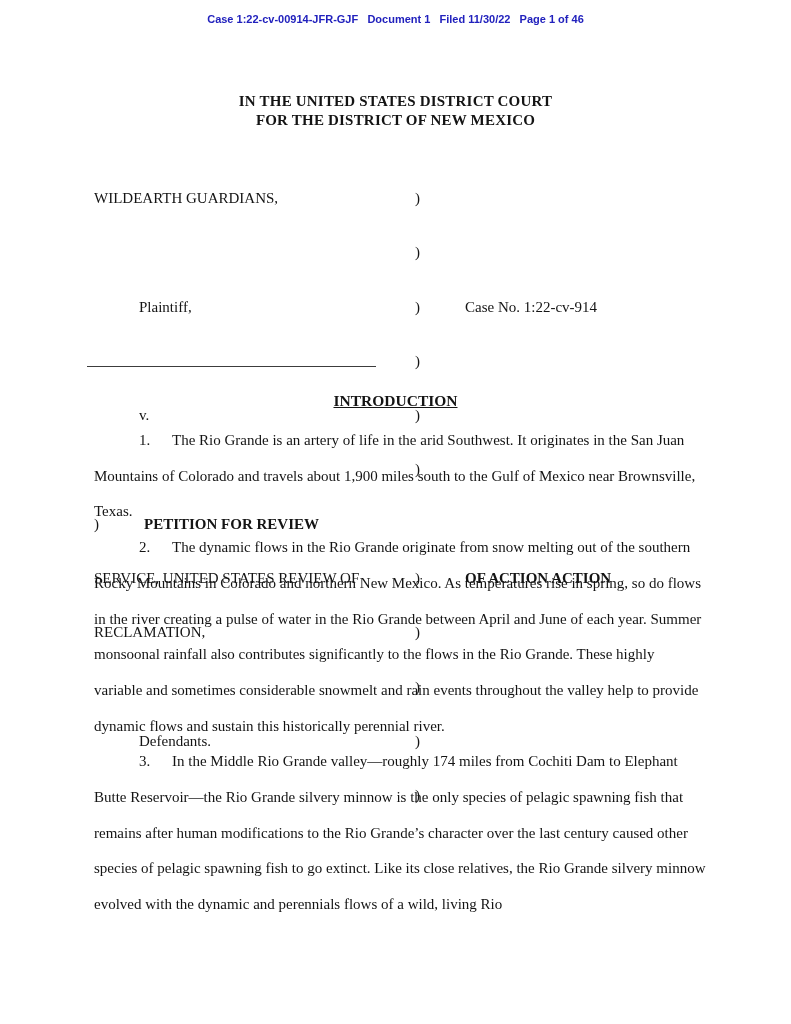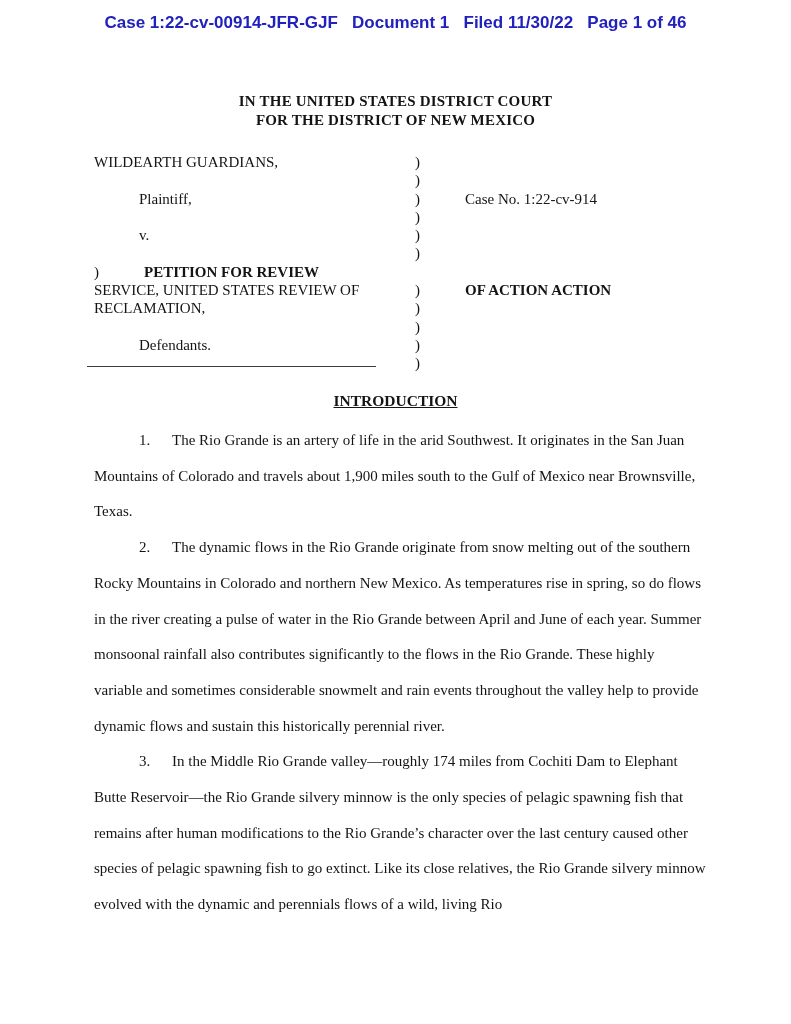--- a/index.html
+++ b/index.html
@@ -13,21 +13,21 @@
     color: #141414;
   }
   
   .stamp {
     position: absolute;
     top: 13px;
     left: 0;
     width: 100%;
     text-align: center;
     font-family: "Liberation Sans", sans-serif;
-    font-size: 17px;
+    font-size: 11px;
     font-weight: bold;
     color: #2121bd;
     white-space: pre;
   }
   
   .court-title {
     position: absolute;
     top: 92px;
     left: 0;
     width: 100%;
@@ -37,21 +37,21 @@
     line-height: 18.5px;
     letter-spacing: 0.2px;
   }
   
   .caption {
     position: absolute;
     top: 153px;
     left: 94px;
     font-size: 15px;
   }
-  .cap-row { display: flex; height: 18.3px; line-height: 18.3px; }
+  .cap-row { display: flex; height: 18.3px; line-height: 18.3px; margin-top: 36px; }
   .cap-left { width: 321px; box-sizing: border-box; white-space: nowrap; }
   .cap-left.indent { padding-left: 45px; }
   .cap-paren { width: 20px; }
   .cap-right { margin-left: 30px; white-space: nowrap; }
   .cap-right.bold { font-weight: bold; }
   .caption-rule {
     position: absolute;
     top: 366px;
     left: 87px;
     width: 289px;

